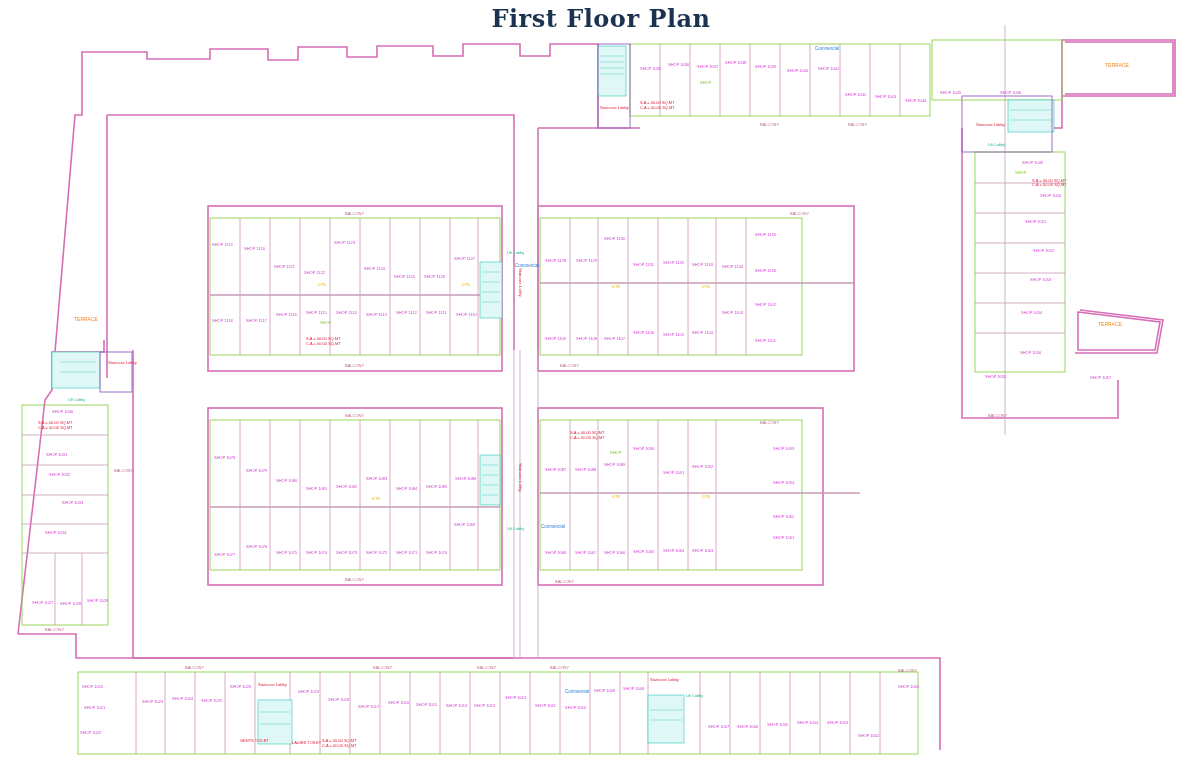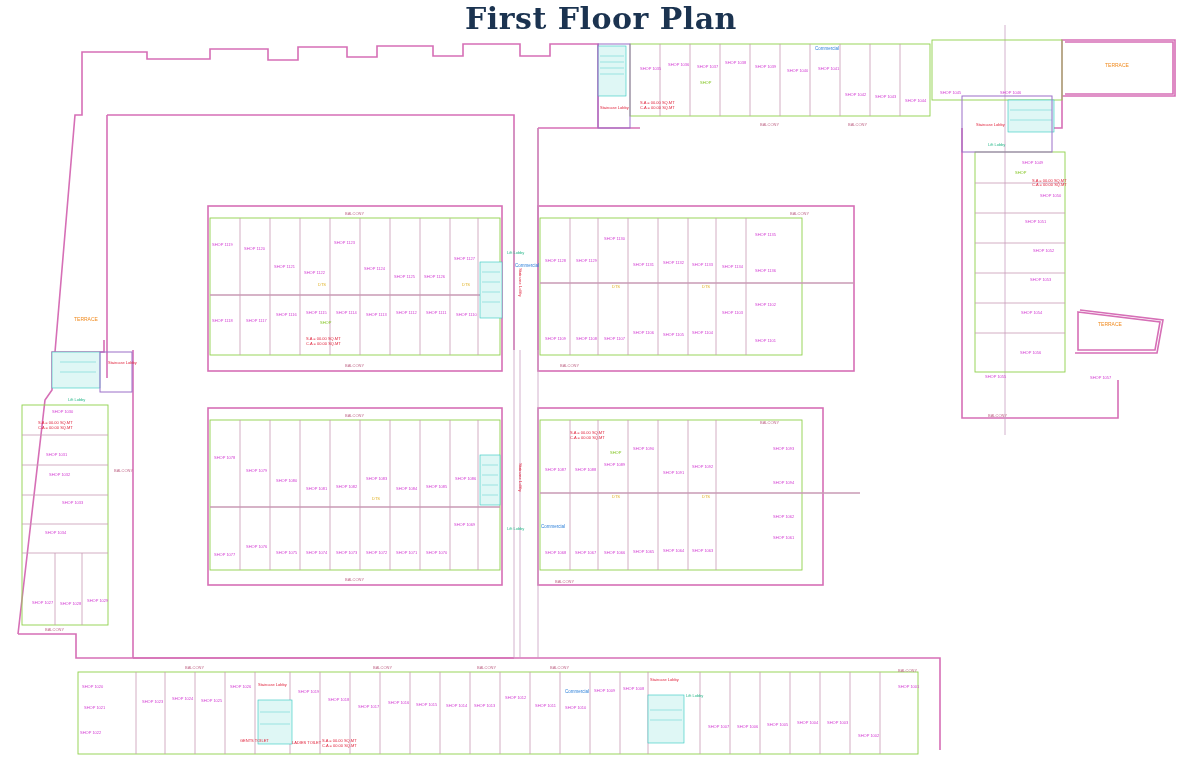--- a/index.html
+++ b/index.html
@@ -1,17 +1,17 @@
 <!DOCTYPE html>
 <html><head>
 <meta charset="utf-8">
 <style>
   html,body{margin:0;padding:0;background:#ffffff;}
   body{width:1202px;height:768px;position:relative;overflow:hidden;font-family:"Liberation Sans",sans-serif;}
-  .title{position:absolute;left:0;top:0;width:1202px;text-align:center;font-family:"DejaVu Serif",serif;font-weight:bold;font-size:30px;color:#1b3350;line-height:38px;letter-spacing:0.5px;}
+  .title{position:absolute;left:0;top:0;width:1202px;text-align:center;font-family:"DejaVu Serif",serif;font-weight:bold;font-size:24px;color:#1b3350;line-height:38px;letter-spacing:0.5px;}
   svg.plan{position:absolute;left:0;top:0;}
   .lbl{position:absolute;font-size:4px;white-space:nowrap;line-height:5px;}
   .shop{color:#d23ad2;}
   .area{color:#e0213a;}
   .sub{color:#7fc31c;}
   .bal{color:#c06a8a;font-size:4px;}
   .terr{color:#f08a1e;font-size:5px;}
   .lobby{color:#e0213a;font-size:4px;}
   .lift{color:#29b88a;font-size:4px;}
   .comm{color:#2b7fd9;font-size:4.5px;}

